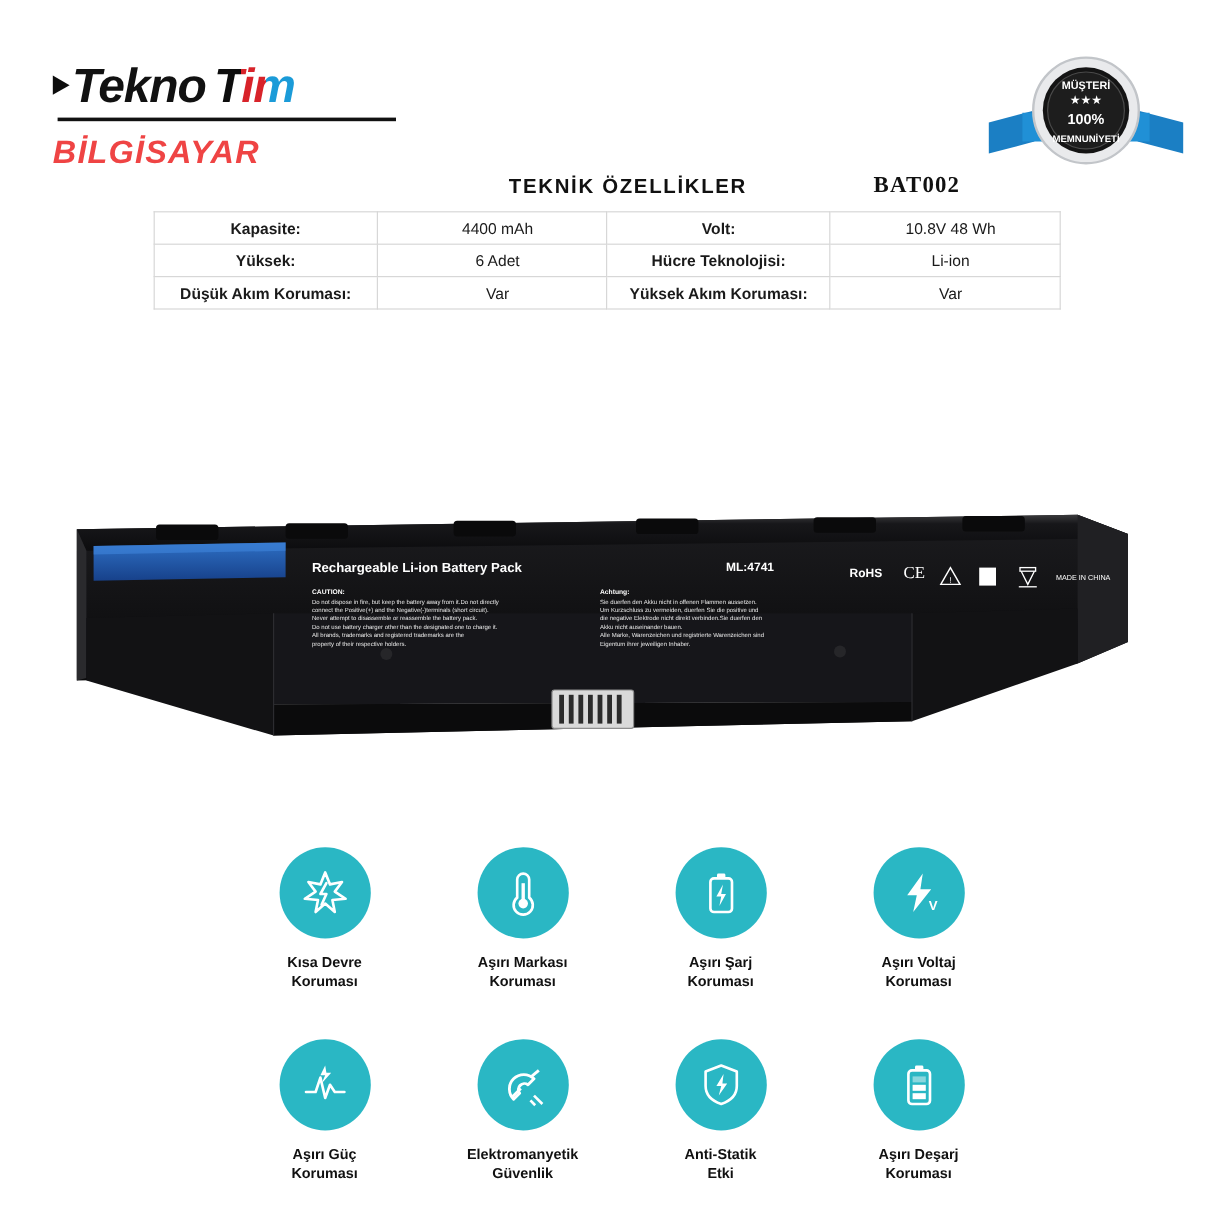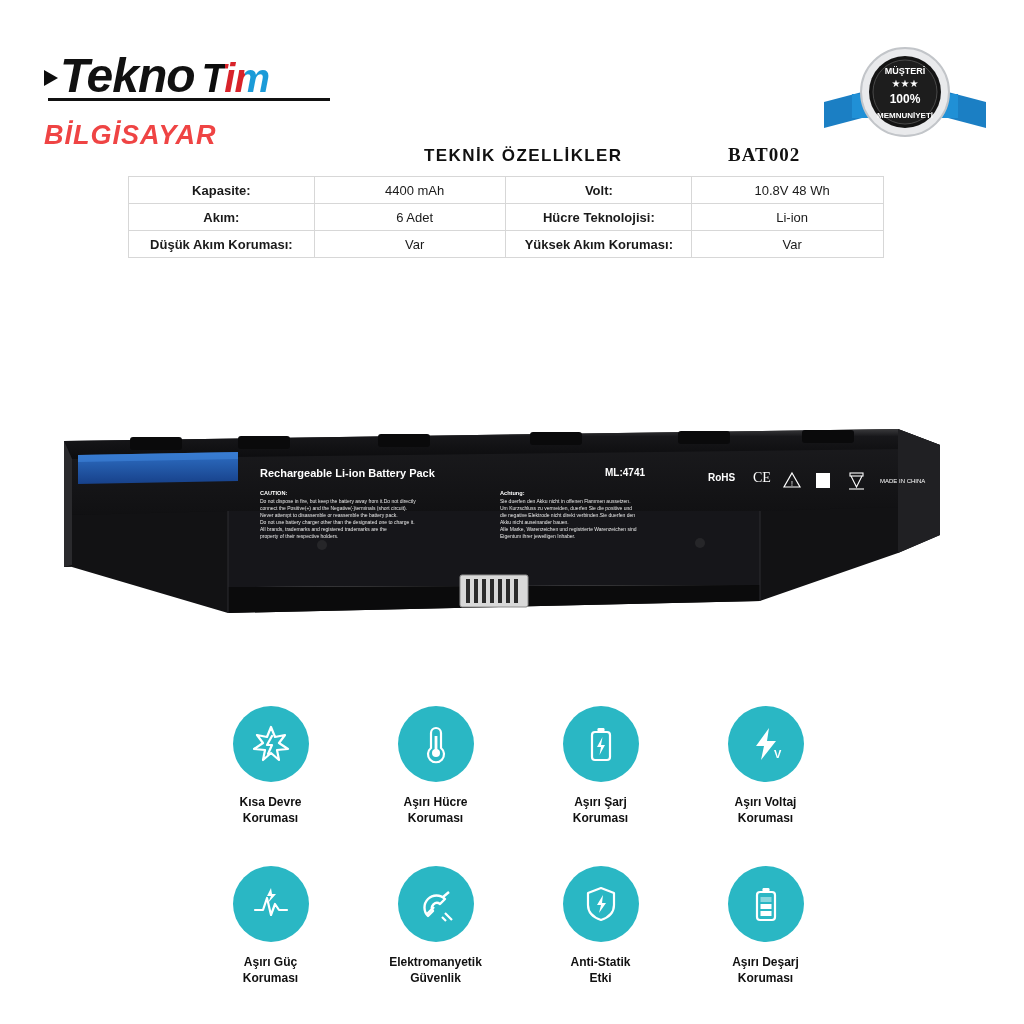--- a/index.html
+++ b/index.html
@@ -20,21 +20,21 @@
   }
   .logo-row1 { display: flex; align-items: baseline; }
   .logo-arrow {
     width: 0; height: 0;
     border-top: 8px solid transparent;
     border-bottom: 8px solid transparent;
     border-left: 14px solid #0d0d0d;
     margin-right: 2px; position: relative; top: -6px;
   }
   .logo-tekno {
-    font-size: 48px; font-weight: bold; font-style: italic;
+    font-size: 40px; font-weight: bold; font-style: italic;
     letter-spacing: -1px; color: #111; line-height: 1;
   }
   .logo-tim {
     font-size: 40px; font-weight: bold; font-style: italic;
     letter-spacing: -1px; line-height: 1; margin-left: 7px;
     background: linear-gradient(90deg,#0d0d0d 0%, #0d0d0d 34%, #d8232a 34%, #d8232a 64%, #1b9bd8 64%, #1b9bd8 100%);
     -webkit-background-clip: text; background-clip: text; color: transparent;
   }
   .logo-sub {
     margin-top: 22px; font-size: 27px; font-weight: bold; font-style: italic;
@@ -136,21 +136,21 @@
 
   <table class="spec">
     <tbody>
       <tr>
         <td class="lbl">Kapasite:</td>
         <td class="val">4400 mAh</td>
         <td class="lbl">Volt:</td>
         <td class="val">10.8V 48 Wh</td>
       </tr>
       <tr>
-        <td class="lbl">Akım:</td>
+        <td class="lbl">Yüksek:</td>
         <td class="val">6 Adet</td>
         <td class="lbl">Hücre Teknolojisi:</td>
         <td class="val">Li-ion</td>
       </tr>
       <tr>
         <td class="lbl">Düşük Akım Koruması:</td>
         <td class="val">Var</td>
         <td class="lbl">Yüksek Akım Koruması:</td>
         <td class="val">Var</td>
       </tr>
@@ -261,21 +261,21 @@
     </div>
 
     <div class="feature">
       <div class="circle">
         <svg width="42" height="42" viewBox="0 0 42 42">
           <path d="M21,5 a5,5 0 0 1 5,5 v15 a8,8 0 1 1 -10,0 v-15 a5,5 0 0 1 5,-5 z" fill="none" stroke="#ffffff" stroke-width="2.2"></path>
           <circle cx="21" cy="30" r="4" fill="#ffffff"></circle>
           <rect x="19.6" y="13" width="2.8" height="15" fill="#ffffff"></rect>
         </svg>
       </div>
-      <div class="cap">Aşırı Hücre</div>
+      <div class="cap">Aşırı Markası</div>
       <div class="cap">Koruması</div>
     </div>
 
     <div class="feature">
       <div class="circle">
         <svg width="42" height="42" viewBox="0 0 42 42">
           <rect x="12" y="9" width="18" height="28" rx="3" fill="none" stroke="#ffffff" stroke-width="2.2"></rect>
           <rect x="17.5" y="5" width="7" height="4" rx="1.2" fill="#ffffff"></rect>
           <path d="M22.5,14 L17,24 L21,24 L19.5,32 L25,22 L21,22 Z" fill="#ffffff"></path>
         </svg>

